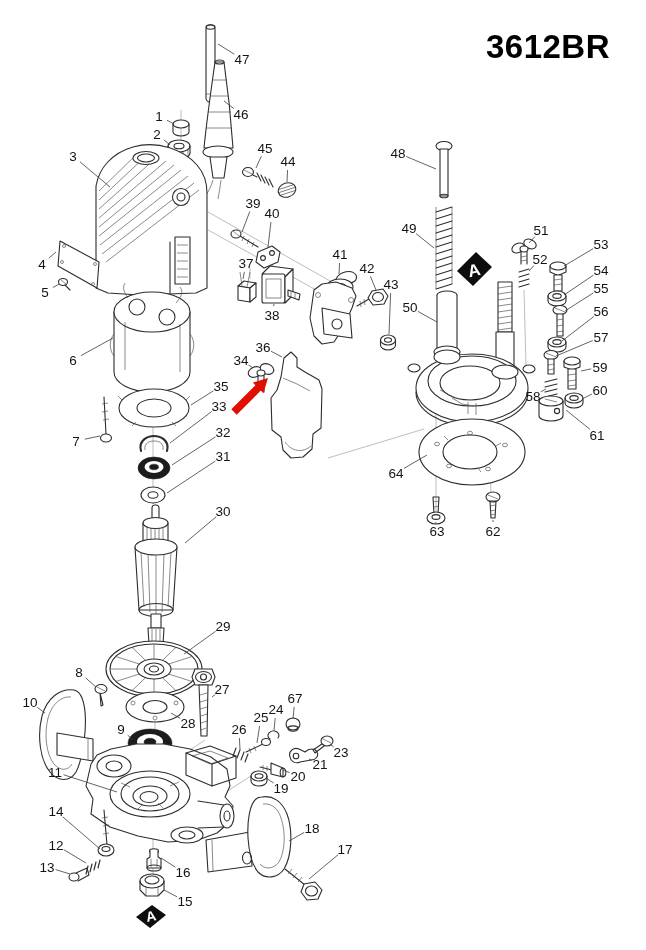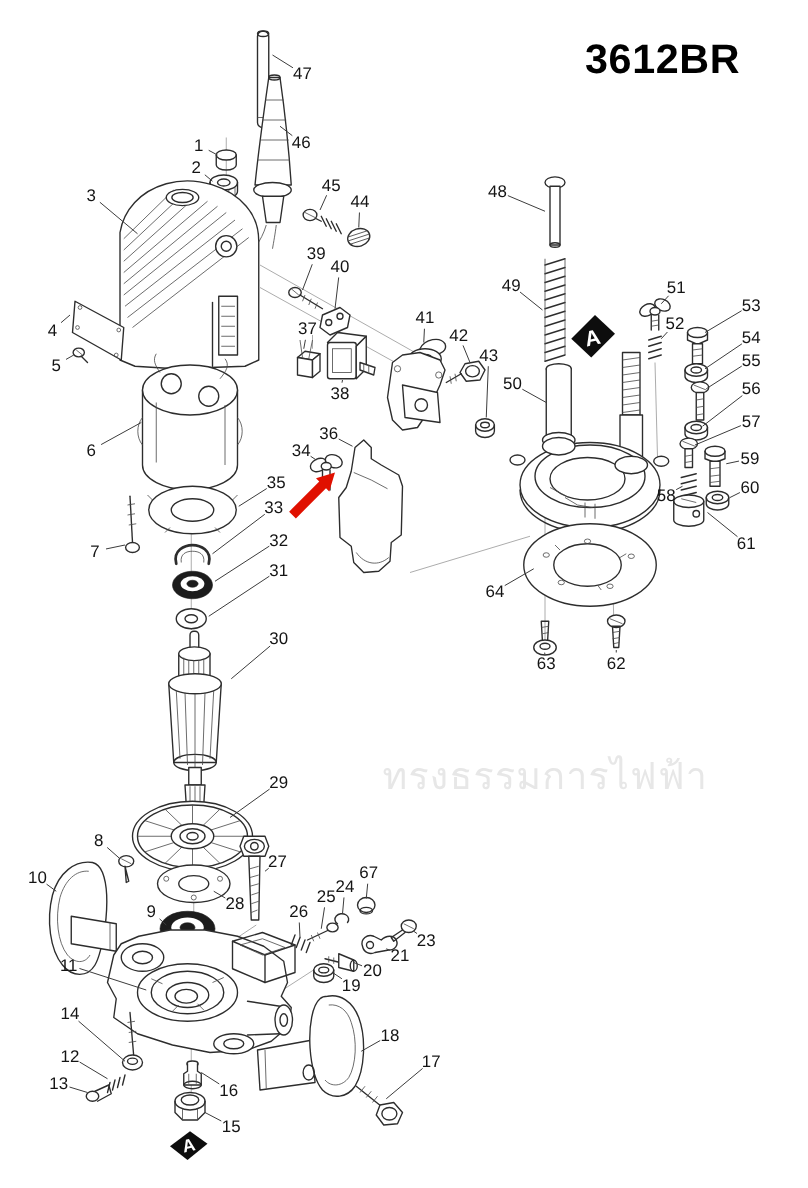--- a/index.html
+++ b/index.html
@@ -1,37 +1,36 @@
 <!DOCTYPE html>
 <html><head>
 <meta charset="utf-8">
 <style>
   html,body{margin:0;padding:0;background:#ffffff;}
   #page{position:relative;width:646px;height:950px;background:#fff;overflow:hidden;
         font-family:"Liberation Sans",sans-serif;}
-  #title{position:absolute;left:468px;top:28px;width:160px;
+  #title{position:absolute;left:468px;top:28px;width:160px;text-align:center;
          font-size:33px;font-weight:800;color:#000;letter-spacing:.5px;}
   #watermark{position:absolute;left:306px;top:597px;font-size:30px;color:#e7e7e7;
              white-space:nowrap;letter-spacing:1px;}
   svg{position:absolute;left:0;top:0;}
   .s{stroke:#2d2d2d;fill:none;stroke-width:1.1;stroke-linecap:round;stroke-linejoin:round;}
   .sf{stroke:#2d2d2d;fill:#ffffff;stroke-width:1.1;stroke-linecap:round;stroke-linejoin:round;}
   .thin{stroke:#4a4a4a;fill:none;stroke-width:.65;}
   .dark{fill:#1c1c1c;stroke:#1c1c1c;stroke-width:.5;}
   .axis{stroke:#909090;fill:none;stroke-width:.6;}
   .leader{stroke:#3c3c3c;stroke-width:.8;}
   .callout{font-family:"Liberation Sans",sans-serif;font-size:13.5px;fill:#141414;text-anchor:middle;}
   .logoA{font-family:"Liberation Sans",sans-serif;font-weight:bold;fill:#ffffff;text-anchor:middle;}
 </style>
 </head>
 <body>
 
 <div id="page">
 
-  <div id="watermark">ทรงธรรมการไฟฟ้า</div>
 
   <svg id="diagram-svg" width="646" height="950" viewBox="0 0 646 950">
 
     <g>
       <line class="axis" x1="181" y1="110" x2="181" y2="192"></line>
       <line class="axis" x1="153" y1="388" x2="153" y2="504"></line>
       <line class="axis" x1="155" y1="616" x2="155" y2="736"></line>
       <line class="axis" x1="153" y1="764" x2="153" y2="874"></line>
       <line class="axis" x1="524" y1="290" x2="526" y2="366"></line>
       <line class="axis" x1="436" y1="404" x2="436" y2="514"></line>

